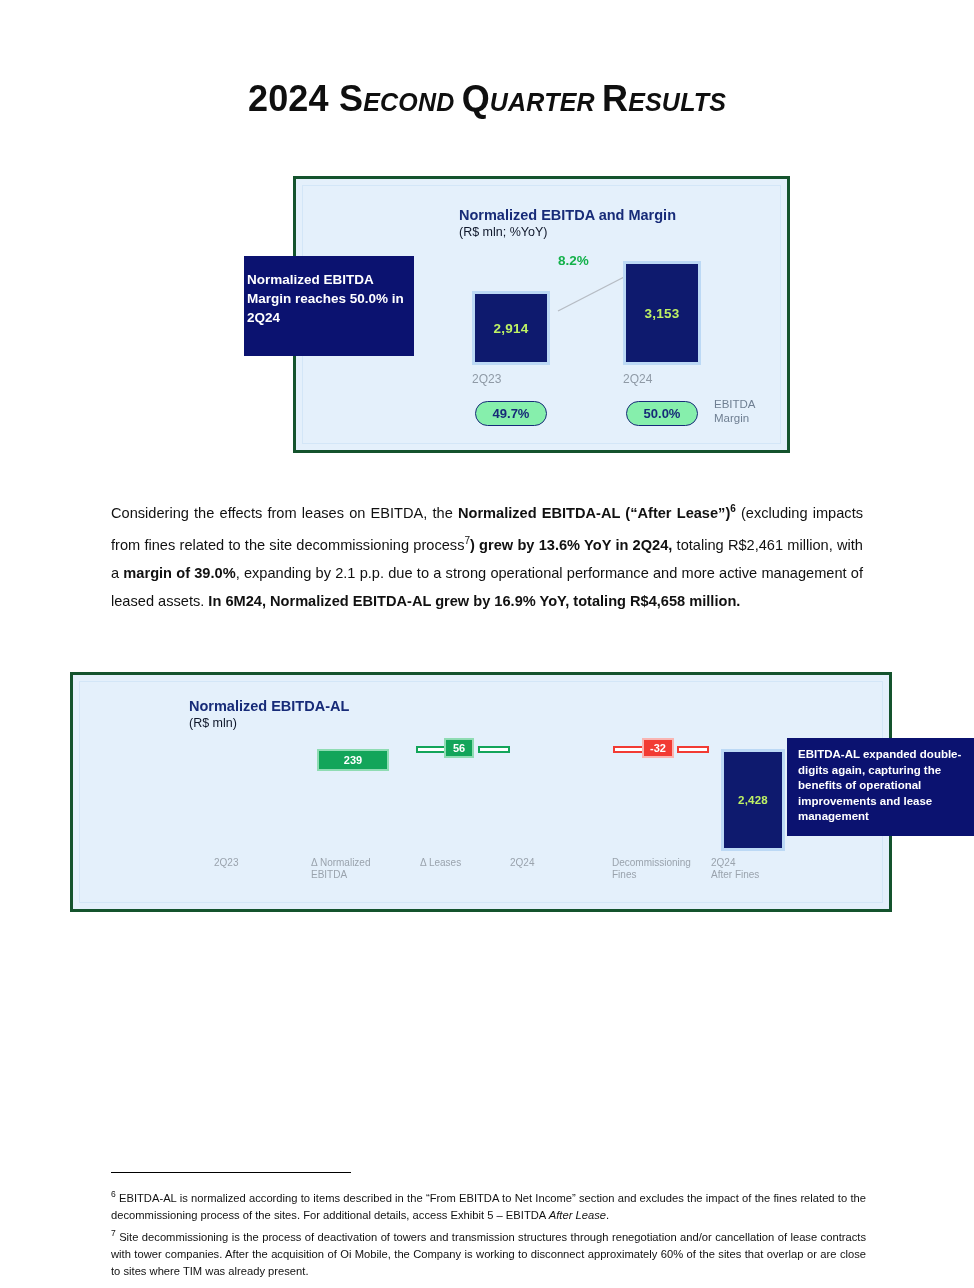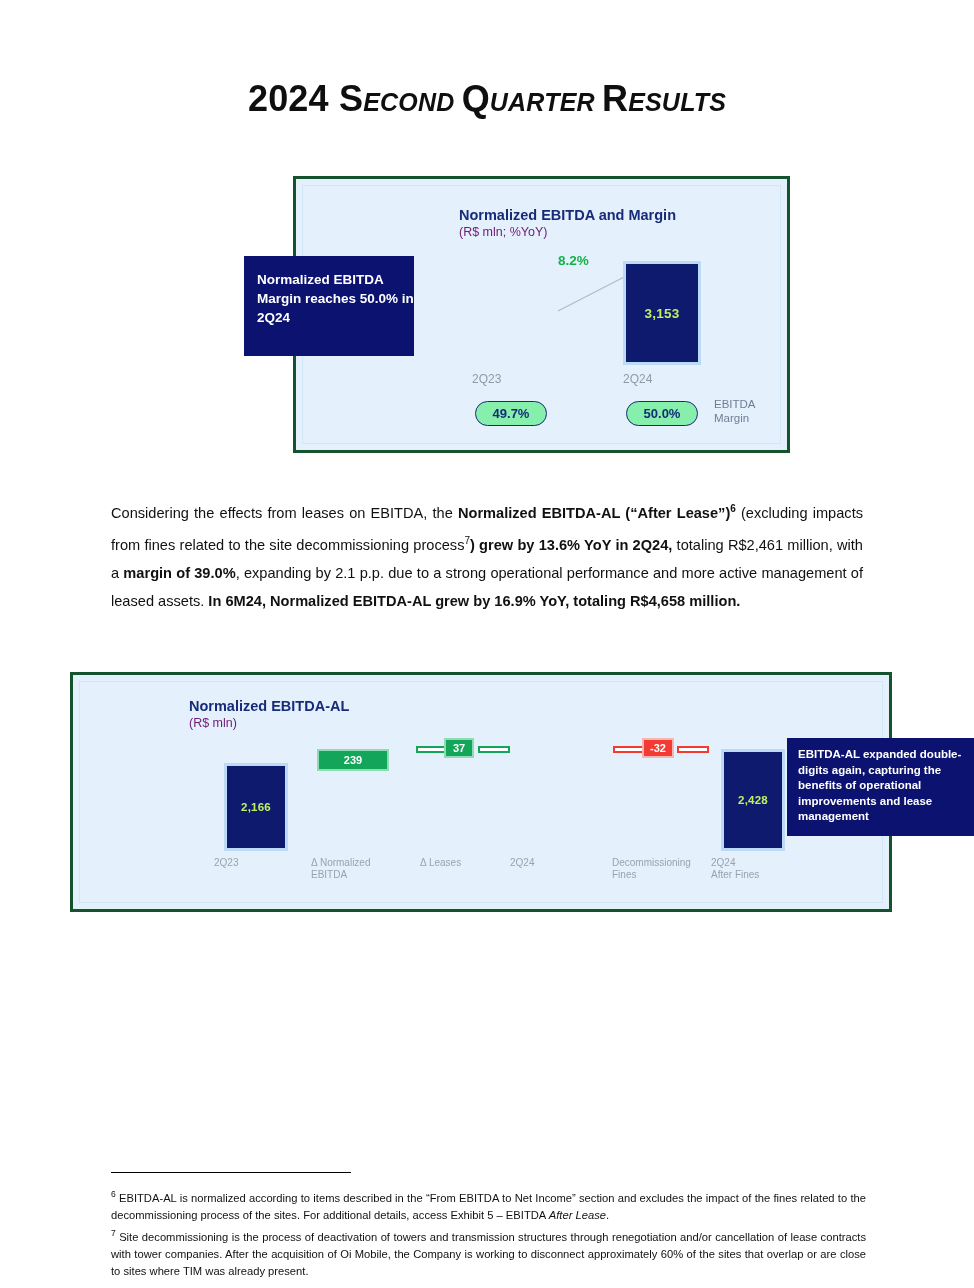--- a/index.html
+++ b/index.html
@@ -63,21 +63,21 @@
   .chart-title {
     position: absolute;
     font-weight: bold;
     font-size: 14.5px;
     color: #172b78;
     white-space: nowrap;
   }
   .chart-subtitle {
     position: absolute;
     font-size: 12.5px;
-    color: #701a75;
+    color: #0f172a;
     white-space: nowrap;
   }
 
   
   .bar {
     position: absolute;
     background: #0e1a6e;
     border: 3px solid #bcd9f5;
     box-sizing: border-box;
     display: flex;
@@ -143,21 +143,21 @@
     font-weight: bold;
     box-sizing: border-box;
   }
   #callout-ebitda {
     left: 244px;
     top: 256px;
     width: 170px;
     height: 100px;
     font-size: 13.5px;
     line-height: 19px;
-    padding: 14px 0 0 13px;
+    padding: 14px 0 0 3px;
   }
   #callout-ebitda-al {
     left: 787px;
     top: 738px;
     width: 187px;
     height: 98px;
     font-size: 11.5px;
     line-height: 15.5px;
     padding: 9px 10px 0 11px;
   }
@@ -239,20 +239,23 @@
 
   <div class="chart-title" style="left:163px; top:28px;">Normalized EBITDA and Margin</div>
   <div class="chart-subtitle" style="left:163px; top:46px;">(R$ mln; %YoY)</div>
 
   <div class="growth-label" style="left:262px; top:74px;">8.2%</div>
   <svg class="growth-arrow" style="left:258px; top:86px;" width="90" height="50">
     <line x1="4" y1="46" x2="74" y2="10" stroke="#b6bcc4" stroke-width="1.4"></line>
     <polygon points="74,4 82,12 70,16" fill="#b6bcc4"></polygon>
   </svg>
 
+  <div class="bar" style="left:176px; top:112px; width:78px; height:74px;">
+    <span class="bar-value">2,914</span>
+  </div>
   <div class="cat-label" style="left:176px; top:194px; width:78px;">2Q23</div>
   <div class="pill" style="left:179px; top:222px; width:72px; height:25px;">49.7%</div>
 
   <div class="bar" style="left:327px; top:82px; width:78px; height:104px;">
     <span class="bar-value">3,153</span>
   </div>
   <div class="cat-label" style="left:327px; top:194px; width:78px;">2Q24</div>
   <div class="pill" style="left:330px; top:222px; width:72px; height:25px;">50.0%</div>
 
   <div class="axis-note" style="left:418px; top:218px;">
@@ -266,36 +269,33 @@
 <div class="body-text">
   <span>Considering the effects from leases on EBITDA, the </span><b>Normalized EBITDA-AL (“After Lease”)</b><b><sup>6</sup></b><span> (excluding impacts from fines related to the site decommissioning process</span><sup>7</sup><b>) grew by 13.6% YoY in 2Q24,</b><span> totaling R$2,461 million, with a </span><b>margin of 39.0%</b><span>, expanding by 2.1 p.p. due to a strong operational performance and more active management of leased assets. </span><b>In 6M24, Normalized EBITDA-AL grew by 16.9% YoY, totaling R$4,658 million.</b>
 </div>
 
 <div class="panel" id="panel-ebitda-al">
   <div class="panel-inner-line"></div>
 
   <div class="chart-title" style="left:116px; top:23px;">Normalized EBITDA-AL</div>
   <div class="chart-subtitle" style="left:116px; top:41px;">(R$ mln)</div>
 
-  <div class="bar" style="left:151px; top:88px; width:64px; height:88px;">
-    <span class="bar-value small">2,166</span>
-  </div>
   <div class="cat-label small" style="left:141px; top:182px; width:84px;">
     <div>2Q23</div>
   </div>
 
   <div class="delta-marker delta-green" style="left:244px; top:74px; width:72px; height:22px;">239</div>
   <div class="cat-label small" style="left:238px; top:182px; width:84px;">
     <div>Δ Normalized</div>
     <div>EBITDA</div>
   </div>
 
   <div class="connector green" style="left:343px; top:71px; width:32px;"></div>
   <div class="connector green" style="left:405px; top:71px; width:32px;"></div>
-  <div class="delta-marker delta-green" style="left:371px; top:63px; width:30px; height:20px;">37</div>
+  <div class="delta-marker delta-green" style="left:371px; top:63px; width:30px; height:20px;">56</div>
   <div class="cat-label small" style="left:347px; top:182px; width:84px;">
     <div>Δ Leases</div>
   </div>
 
   <div class="cat-label small" style="left:437px; top:182px; width:84px;">
     <div>2Q24</div>
   </div>
 
   <div class="connector red" style="left:540px; top:71px; width:32px;"></div>
   <div class="connector red" style="left:604px; top:71px; width:32px;"></div>

